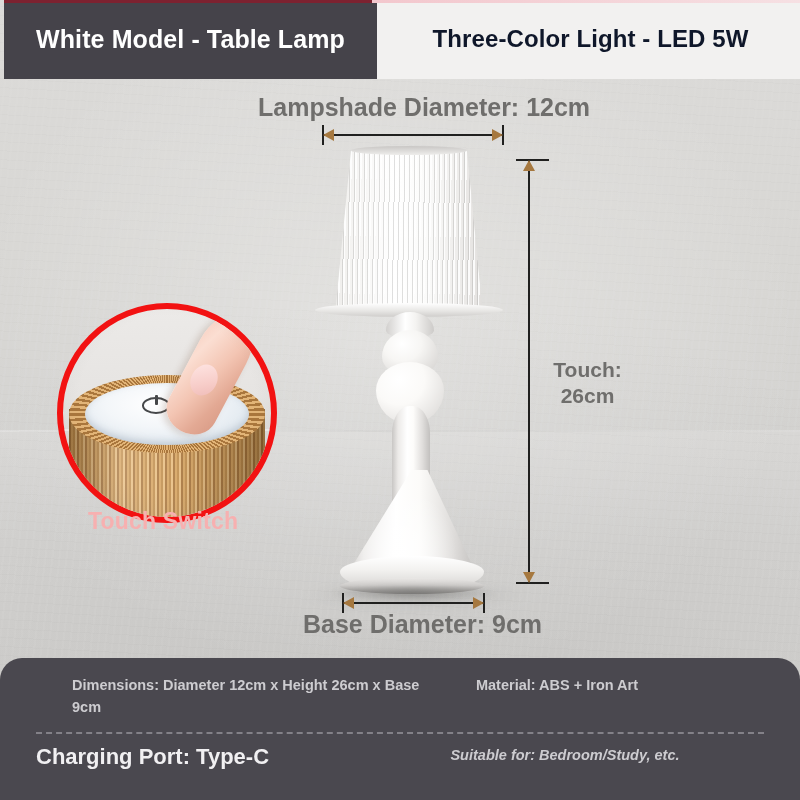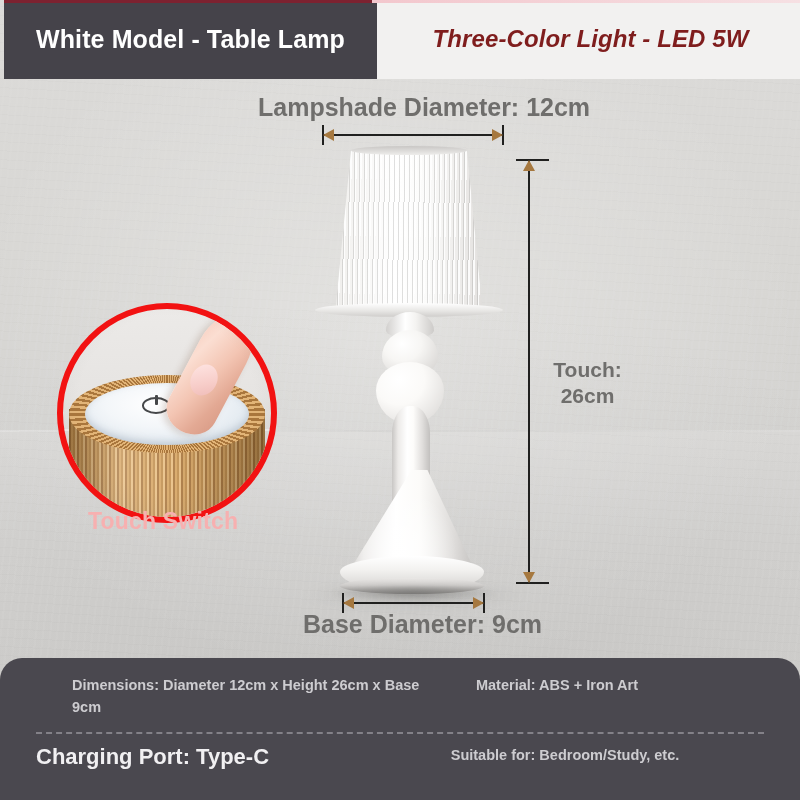--- a/index.html
+++ b/index.html
@@ -49,22 +49,22 @@
   .hdr-left span{
     color:#ffffff;font-weight:bold;font-size:25px;line-height:1.14;
     text-align:center;letter-spacing:.1px;
   }
   .hdr-right{
     flex:1;height:79px;background:#f2f1f0;
     display:flex;align-items:center;justify-content:center;
     box-sizing:border-box;padding:0 10px;
   }
   .hdr-right span{
-    color:#7f1d1d;font-weight:bold;font-size:24px;line-height:1.12;
-    text-align:left;letter-spacing:.1px;white-space:nowrap;font-style:italic;
+    color:#0f172a;font-weight:bold;font-size:24px;line-height:1.12;
+    text-align:left;letter-spacing:.1px;white-space:nowrap;
   }
 
   
   .lamp{position:absolute;left:0;top:0;width:800px;height:800px;pointer-events:none;}
 
   .shade{
     position:absolute;left:317px;top:150px;width:184px;height:164px;
     background:linear-gradient(90deg,#dedcda 0%,#f2f1ef 14%,#ffffff 42%,#fbfbfa 60%,#e6e4e2 86%,#cfcdca 100%);
     clip-path:polygon(9.8% 100%,90.2% 100%,81.5% 0%,18.5% 0%);
     box-shadow:0 4px 10px rgba(0,0,0,.10);
@@ -215,21 +215,21 @@
     position:absolute;left:0;top:658px;width:800px;height:142px;
     background:#4a484f;border-radius:22px 22px 0 0;box-sizing:border-box;
   }
   .f-row{position:absolute;left:0;width:720px;display:flex;}
   .f-row.top{top:16px;height:56px;}
   .f-row.bot{top:86px;height:52px;}
   .f-cell{box-sizing:border-box;}
   .f-cell.dims{width:430px;padding-left:72px;color:#cdccd0;font-size:14.5px;line-height:1.55;font-weight:bold;}
   .f-cell.mat{flex:1;padding-right:36px;color:#cdccd0;font-size:14.5px;line-height:1.55;text-align:center;font-weight:bold;}
   .f-cell.port{width:430px;padding-left:36px;color:#f1f0f2;font-size:22px;font-weight:bold;line-height:1.2;white-space:nowrap;}
-  .f-cell.use{flex:1;padding-right:20px;color:#cdccd0;font-size:14.5px;line-height:1.55;text-align:center;font-weight:bold;}
+  .f-cell.use{flex:1;padding-right:20px;color:#cdccd0;font-size:14.5px;line-height:1.55;text-align:center;font-weight:bold;font-style:italic;}
   .f-divider{
     position:absolute;left:36px;right:36px;top:74px;height:0;
     border-top:2px dashed #8d8b92;opacity:.85;
   }
 </style>
 </head>
 <body>
 
 <div id="stage">
 

